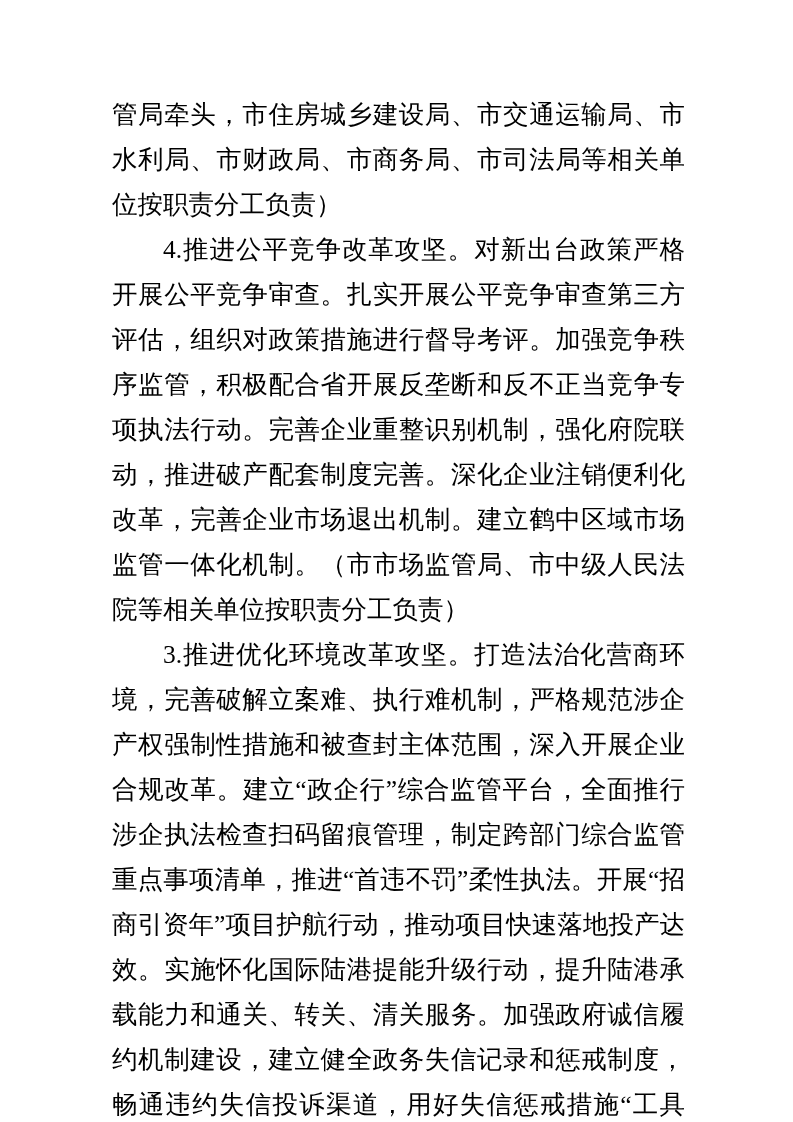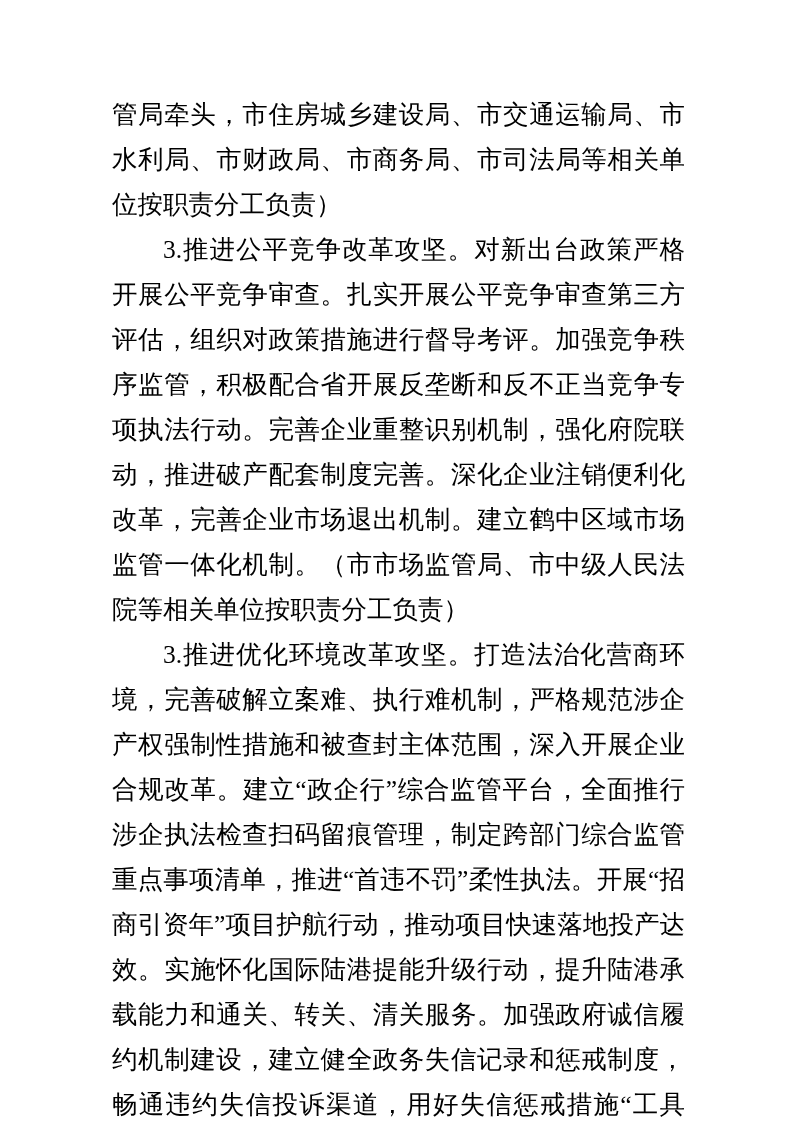--- a/index.html
+++ b/index.html
@@ -37,16 +37,16 @@
   .para.indent {
     text-indent: 51px;
   }
 </style>
 </head>
 <body>
 
 <div class="page">
   <div class="doc-body">
     <p class="para">管局牵头，市住房城乡建设局、市交通运输局、市水利局、市财政局、市商务局、市司法局等相关单位按职责分工负责）</p>
-    <p class="para indent">3.推进公平竞争改革攻坚。对新出台政策严格开展公平竞争审查。扎实开展公平竞争审查第三方评估，组织对政策措施进行督导考评。加强竞争秩序监管，积极配合省开展反垄断和反不正当竞争专项执法行动。完善企业重整识别机制，强化府院联动，推进破产配套制度完善。深化企业注销便利化改革，完善企业市场退出机制。建立鹤中区域市场监管一体化机制。（市市场监管局、市中级人民法院等相关单位按职责分工负责）</p>
+    <p class="para indent">4.推进公平竞争改革攻坚。对新出台政策严格开展公平竞争审查。扎实开展公平竞争审查第三方评估，组织对政策措施进行督导考评。加强竞争秩序监管，积极配合省开展反垄断和反不正当竞争专项执法行动。完善企业重整识别机制，强化府院联动，推进破产配套制度完善。深化企业注销便利化改革，完善企业市场退出机制。建立鹤中区域市场监管一体化机制。（市市场监管局、市中级人民法院等相关单位按职责分工负责）</p>
     <p class="para indent">3.推进优化环境改革攻坚。打造法治化营商环境，完善破解立案难、执行难机制，严格规范涉企产权强制性措施和被查封主体范围，深入开展企业合规改革。建立“政企行”综合监管平台，全面推行涉企执法检查扫码留痕管理，制定跨部门综合监管重点事项清单，推进“首违不罚”柔性执法。开展“招商引资年”项目护航行动，推动项目快速落地投产达效。实施怀化国际陆港提能升级行动，提升陆港承载能力和通关、转关、清关服务。加强政府诚信履约机制建设，建立健全政务失信记录和惩戒制度，畅通违约失信投诉渠道，用好失信惩戒措施“工具箱”，实施历史遗留问题处置专项行动，开展拖欠民营企业账款专项清理，着力解决朝令夕改、“新官不理旧账”、损害市场公平交易、危害企业利益等政务失信行为。大力开展营商环境评价，建立健全营商环境体验官制度，设立营商环境案例通报制度。(市优化办牵头，市委政法委、市</p>
   </div>
 </div>
 
 </body></html>

